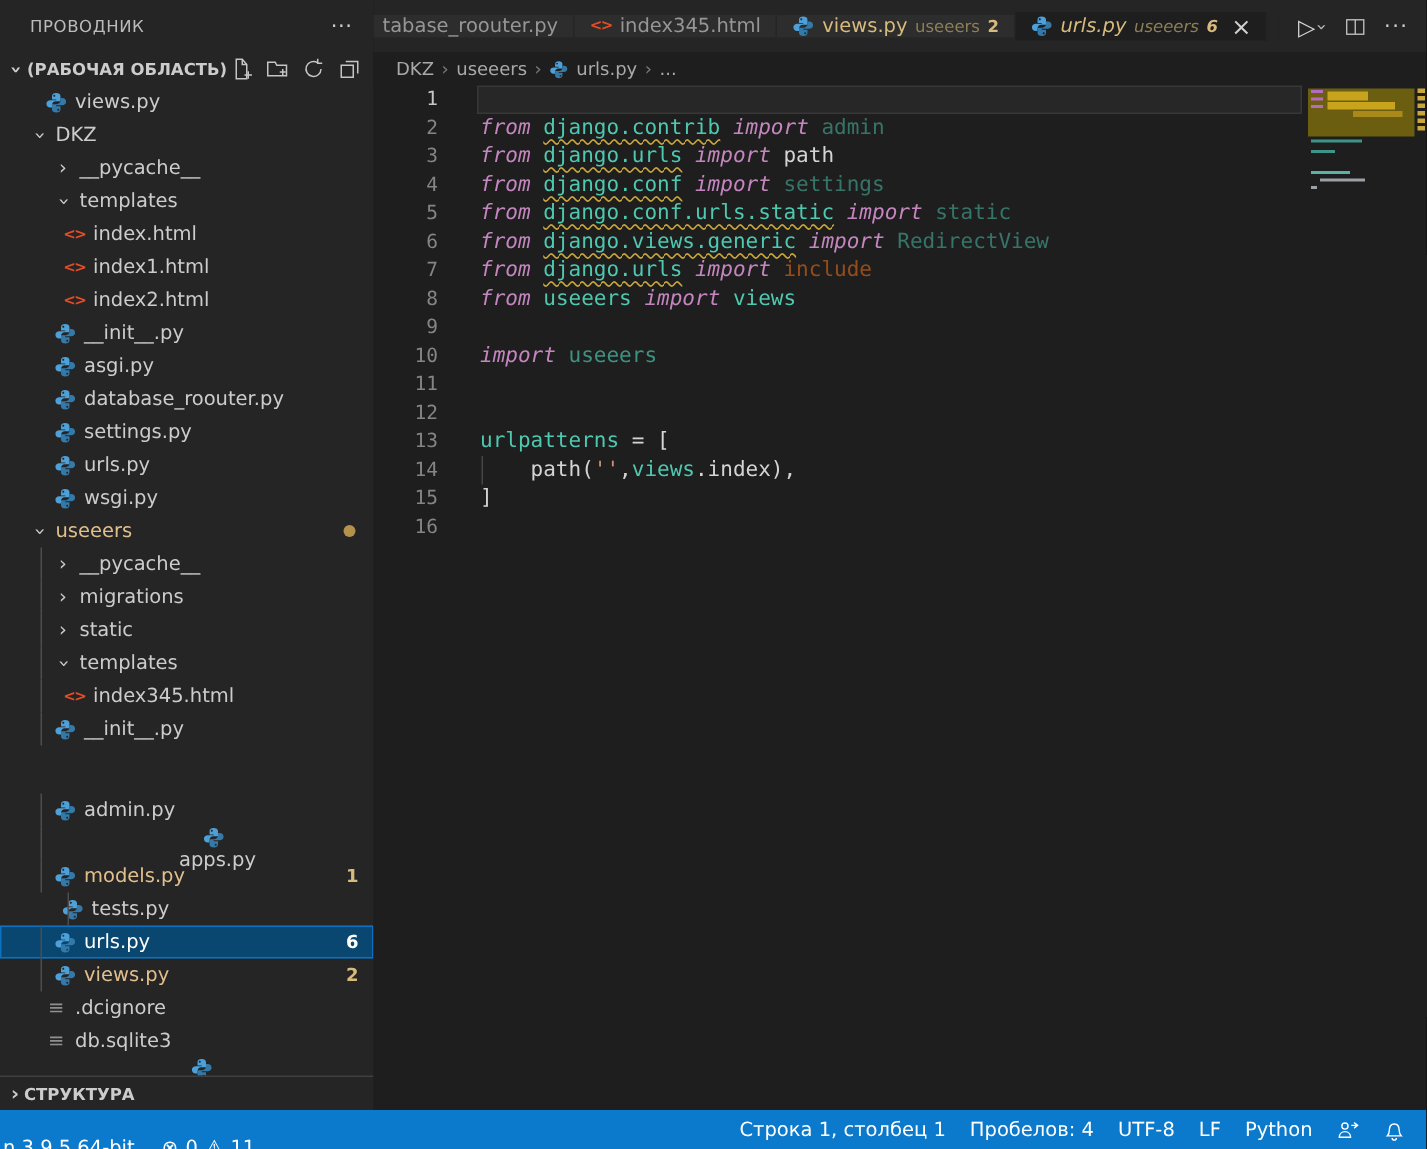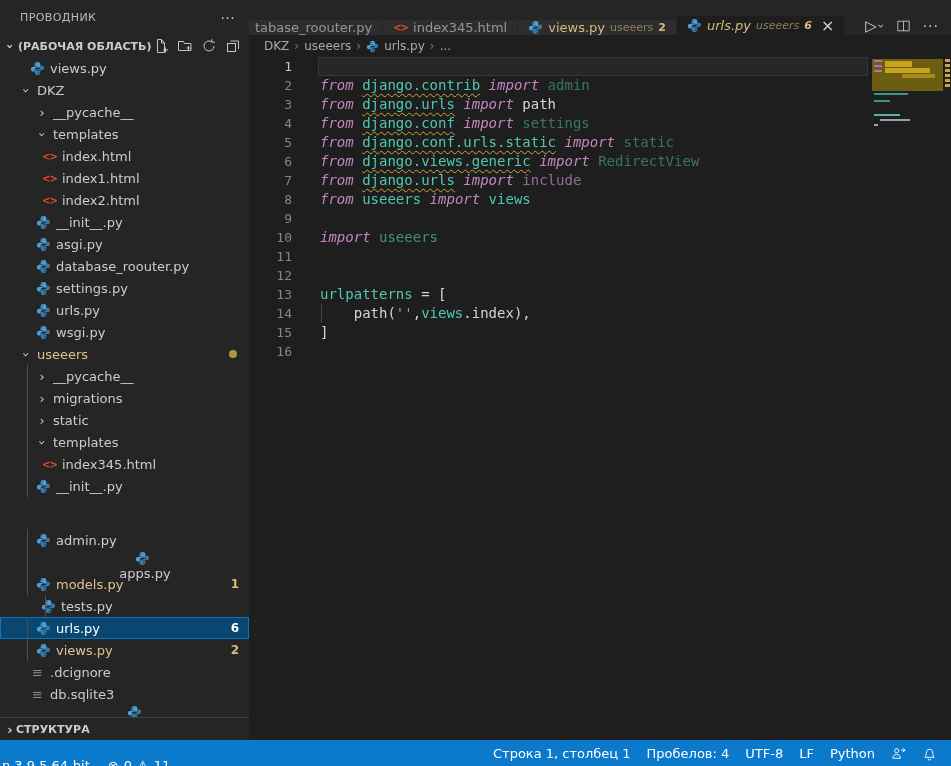--- a/index.html
+++ b/index.html
@@ -28,21 +28,21 @@
   svg.fi{display:inline-block;}
   .html-ic{color:#e44d26;font-size:10px;font-weight:bold;letter-spacing:-1px;}
   .file-ic{color:#8f8f8f;font-size:13px;}
   .badge{margin-left:auto;margin-right:10px;font-size:12px;color:#d7ba7d;font-weight:bold;}
   .row.selected .badge{color:#fff;}
   .dot{margin-left:auto;margin-right:12px;width:8px;height:8px;border-radius:50%;background:#b4924c;}
   .outline{position:absolute;left:0;right:0;bottom:0;height:22px;border-top:1px solid #404040;
            display:flex;align-items:center;font-size:11px;font-weight:bold;color:#ccc;padding-left:4px;background:#252526;}
   
   .editor{position:absolute;left:249px;top:0;right:0;bottom:26px;background:#1e1e1e;}
-  .tabbar{height:35px;background:#252526;display:flex;align-items:flex-end;}
+  .tabbar{height:35px;background:#252526;display:flex;align-items:center;}
   .tab{display:flex;align-items:center;gap:5px;padding:0 10px;font-size:13px;background:#2d2d2d;
        color:#969696;border-right:1px solid #252526;cursor:pointer;}
   .tab.first{padding-left:6px;}
   .tab.active{background:#1e1e1e;color:#d7ba7d;}
   .tab .t-label.mod{color:#d7ba7d;}
   .tab .t-desc{font-size:11px;color:#8f7f57;}
   .tab .t-badge{font-size:11px;font-weight:bold;color:#d7ba7d;}
   .tab.italic .t-label,.tab.italic .t-desc,.tab.italic .t-badge{font-style:italic;}
   .tab .close{font-size:16px;color:#d0d0d0;margin-left:4px;font-style:normal;}
   .tab-actions{margin-left:auto;display:flex;align-items:center;gap:12px;padding:0 12px;color:#ccc;background:#252526;}
@@ -60,21 +60,21 @@
   .code-line{height:19px;line-height:19px;display:flex;position:relative;}
   .lnum{width:43px;flex:none;text-align:right;color:#858585;font-size:13px;}
   .lnum.active{color:#c6c6c6;}
   .ltext{padding-left:28px;white-space:pre;}
   .tok-kw{color:#c586c0;font-style:italic;}
   .tok-mod{color:#4ec9b0;}
   .tok-pl{color:#d4d4d4;}
   .tok-str{color:#ce9178;}
   .tok-dim{color:#4ec9b0;opacity:.5;}
   .tok-dimt{color:#4ec9b0;opacity:.68;}
-  .tok-dimw{color:#f0abfc;opacity:.55;}
+  .tok-dimw{color:#f97316;opacity:.55;}
   .wavy{text-decoration-line:underline;text-decoration-style:wavy;text-decoration-color:#c9a73b;
         text-decoration-thickness:1px;text-underline-offset:3px;}
   .iguide{position:absolute;left:72px;top:0;height:19px;width:1px;background:#454545;}
   
   .minimap{position:absolute;left:623px;top:0;width:73px;height:120px;}
   .mm{position:absolute;}
   .ruler{position:absolute;right:0;top:0;width:6px;height:120px;}
   
   .statusbar{position:absolute;left:0;right:0;bottom:0;height:26px;background:#0b79cc;display:flex;
              align-items:center;color:#fff;font-size:13px;}

